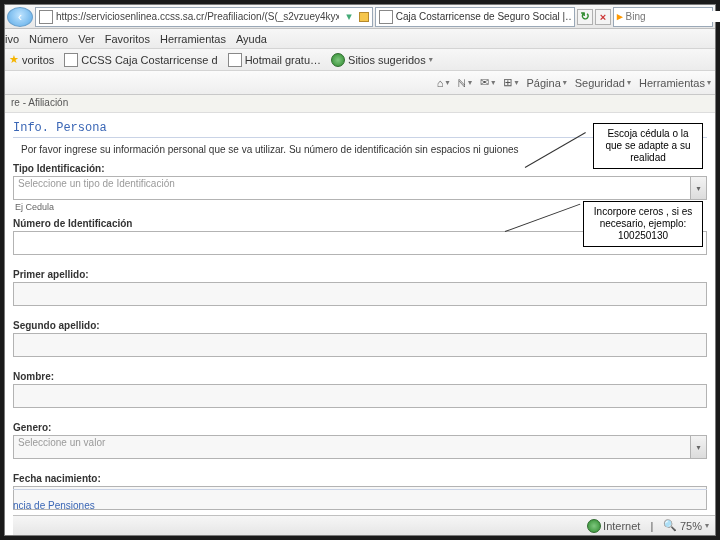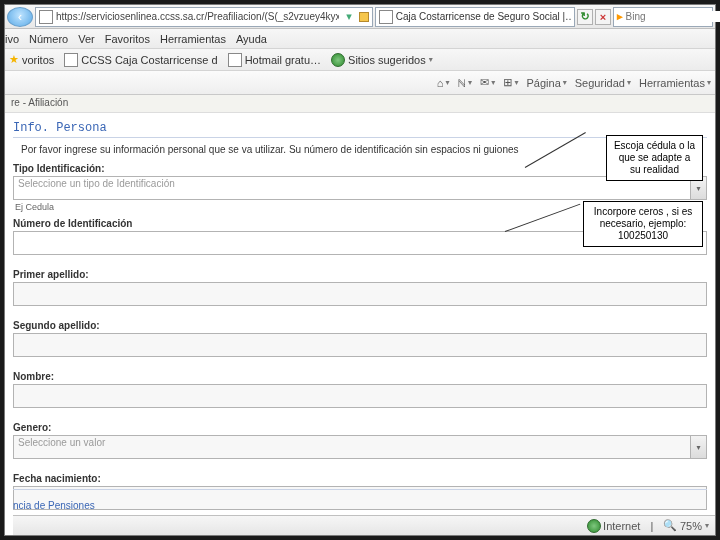--- a/index.html
+++ b/index.html
@@ -181,21 +181,21 @@
     </div>
 
     <div class="field-label" style="margin-top:14px">Fecha nacimiento:</div>
     <div class="input-box"></div>
 
     <div class="cut" style="bottom:40px">
         <div class="cut-line"></div>
       </div>
     <div class="footer-sub">ncia de Pensiones</div>
 
-    <div class="callout" style="top:22px; right:12px; width:97px;margin-left:44px;">Escoja cédula o la que se adapte a su realidad</div>
+    <div class="callout" style="top:10px; right:12px; width:110px;margin-left:44px;">Escoja cédula o la que se adapte a su realidad</div>
     <div class="callout-line" style="top:54px; left:520px; width:70px; transform:rotate(-30deg);"></div>
 
     <div class="callout" style="top:88px; right:12px; width:120px;">Incorpore ceros , si es necesario, ejemplo: 100250130</div>
     <div class="callout-line" style="top:118px; left:500px; width:80px; transform:rotate(-20deg);"></div>
   </div>
 
   <div class="status">
     <div class="spacer"></div>
     <span class="cmd-btn">
         <span class="ico ico-globe"></span>

